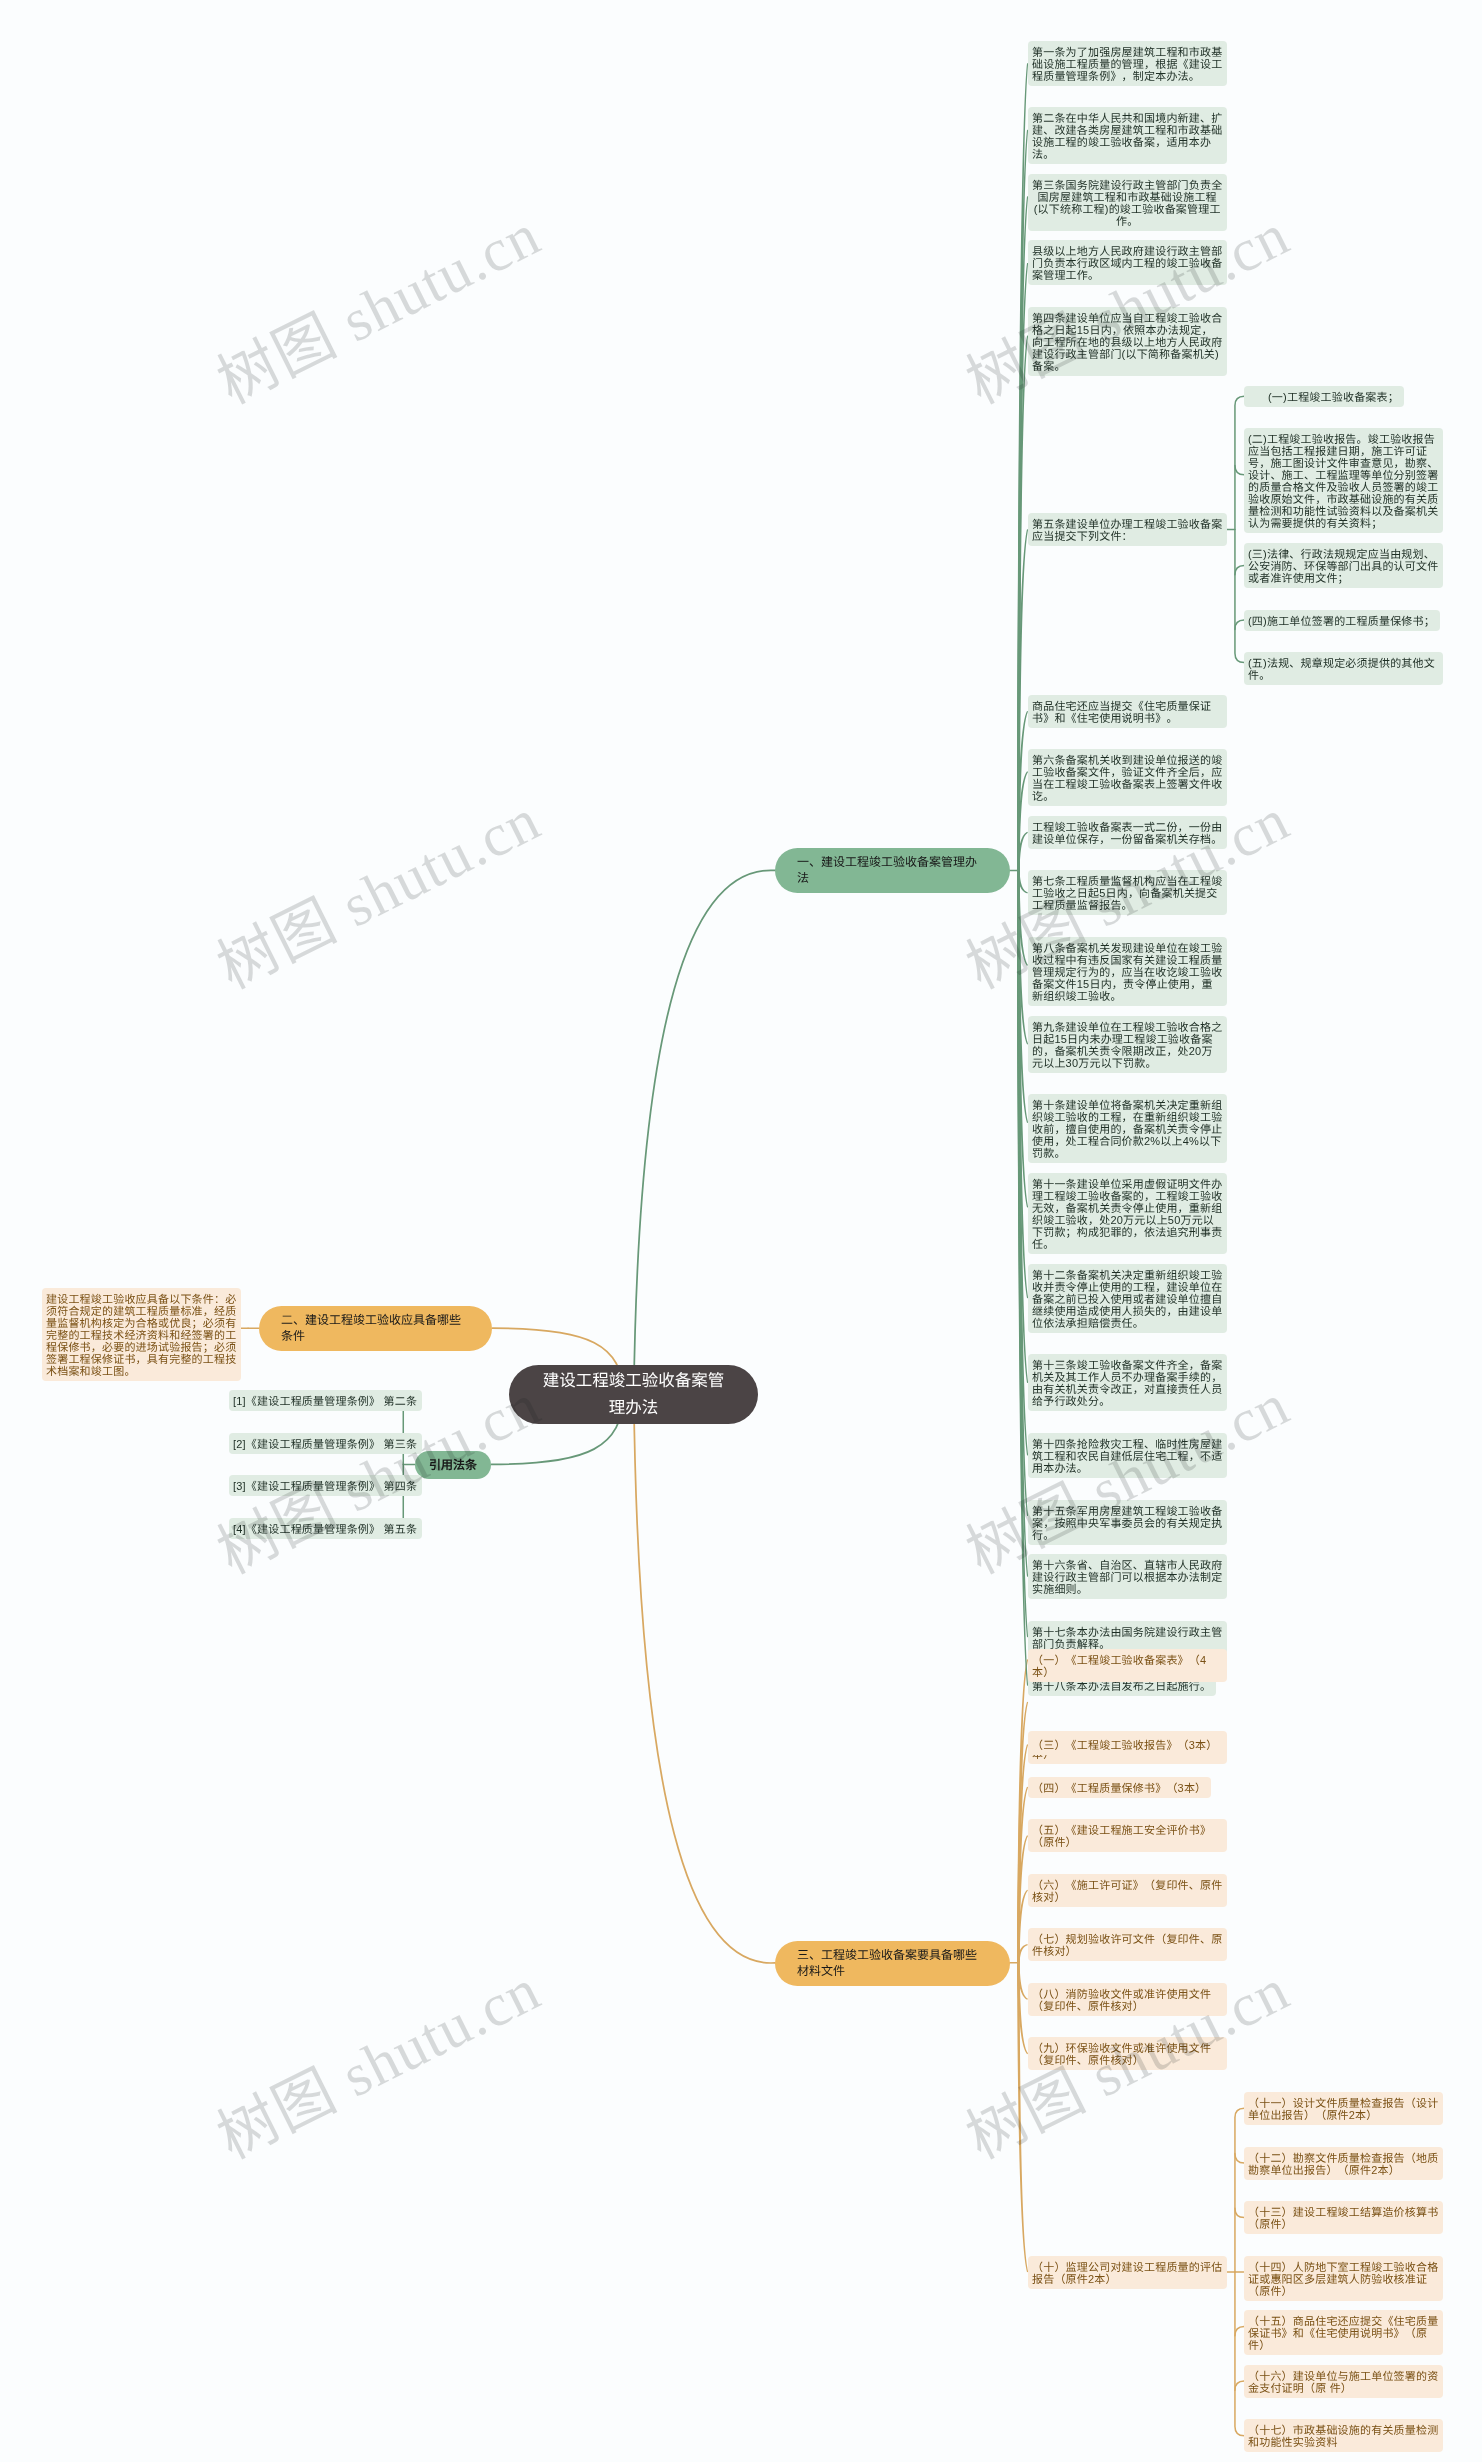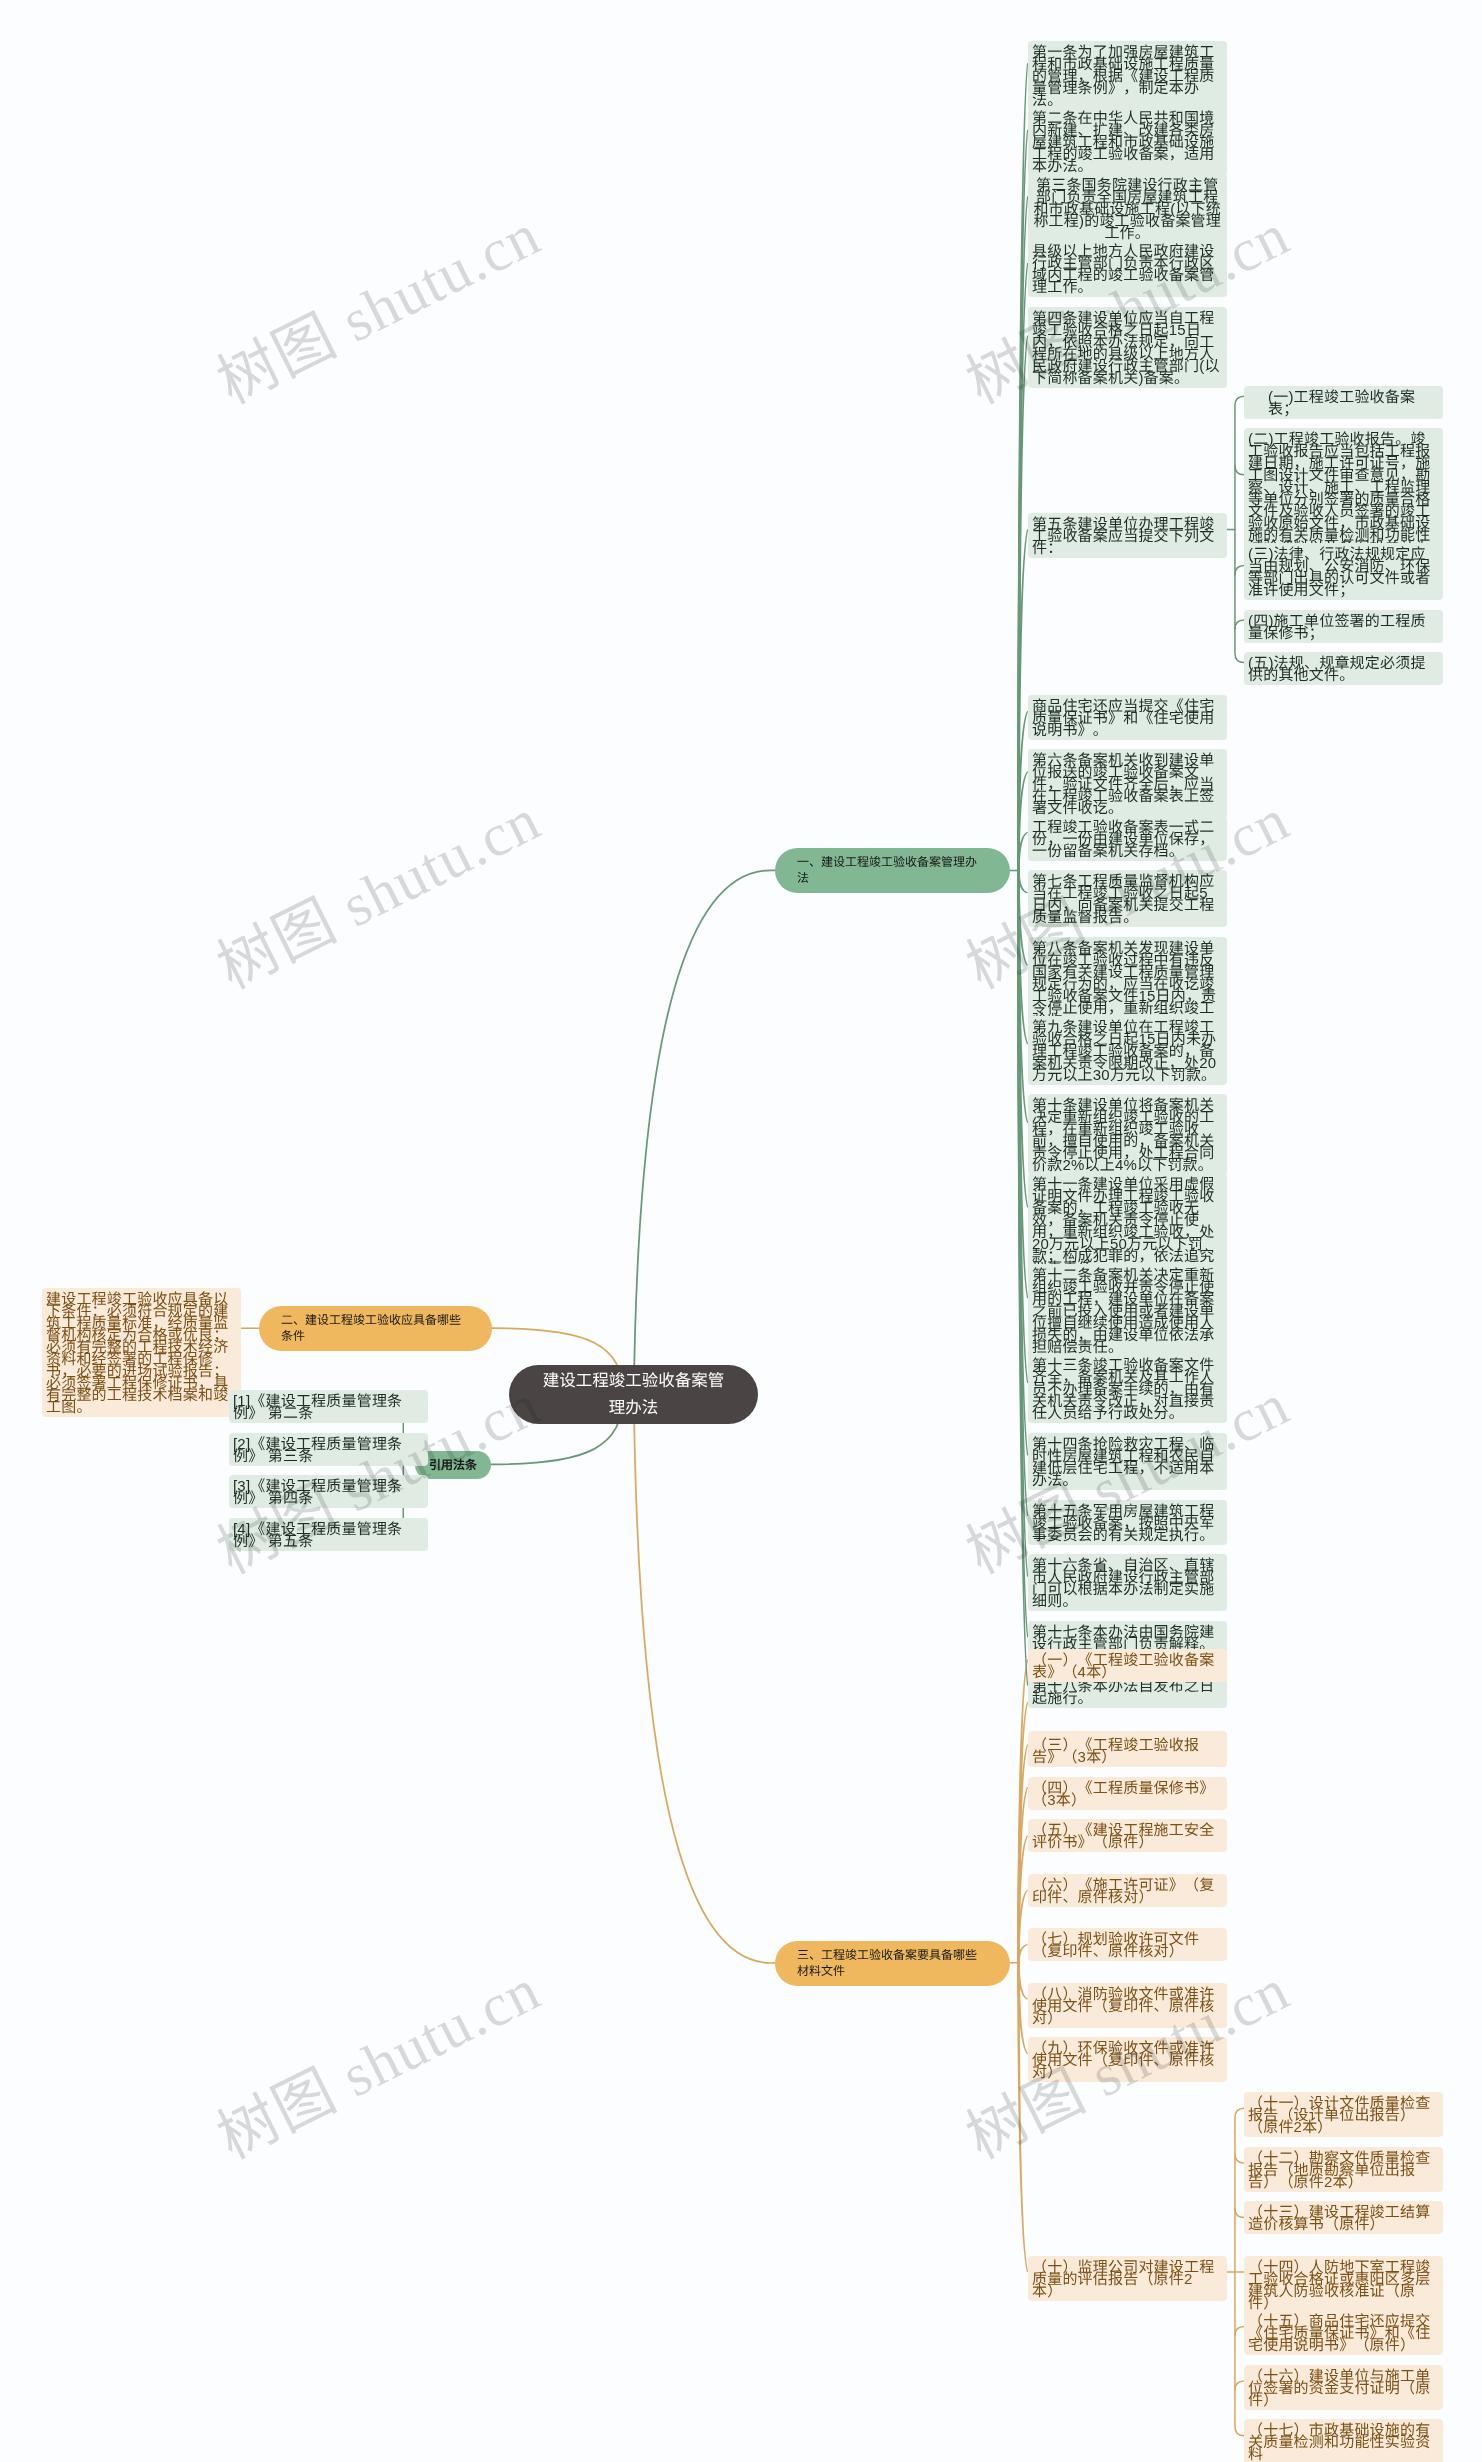--- a/index.html
+++ b/index.html
@@ -11,21 +11,21 @@
       font-size:55px;transform:rotate(-26deg);transform-origin:0 0;letter-spacing:1.2px;}
   .nd{position:absolute;box-sizing:border-box;}
   .root{background:#4b4445;color:#fefefe;border-radius:31px;font-size:16.5px;line-height:27px;
         text-align:center;padding:2.3px 19.7px;white-space:pre-wrap;}
   .bn{border-radius:23px;font-size:12px;line-height:16px;color:#181818;padding:6.4px 21.4px 6.4px 22px;
       white-space:pre-wrap;}
   .bn.green{background:#82b794;}
   .bn.orange{background:#efb85f;}
   .pill{border-radius:15px;font-size:12px;line-height:16px;color:#181818;padding:5.8px 14px;
         background:#82b794;font-weight:bold;}
-  .lf{border-radius:4px;font-size:15px;line-height:12px;padding:4.6px 4.6px 4.6px 4px;
+  .lf{border-radius:4px;font-size:11px;line-height:12px;padding:4.6px 4.6px 4.6px 4px;
       letter-spacing:0.2px;
       max-width:199px;width:-webkit-fit-content;width:fit-content;}
   .lf.green{background:#e0ece3;color:#1d2e24;}
   .lf.orange{background:#faeada;color:#7a5115;}
 </style>
 </head>
 <body>
 
 <div id="stage">
   <svg id="links" viewBox="0 0 2560 4251">

